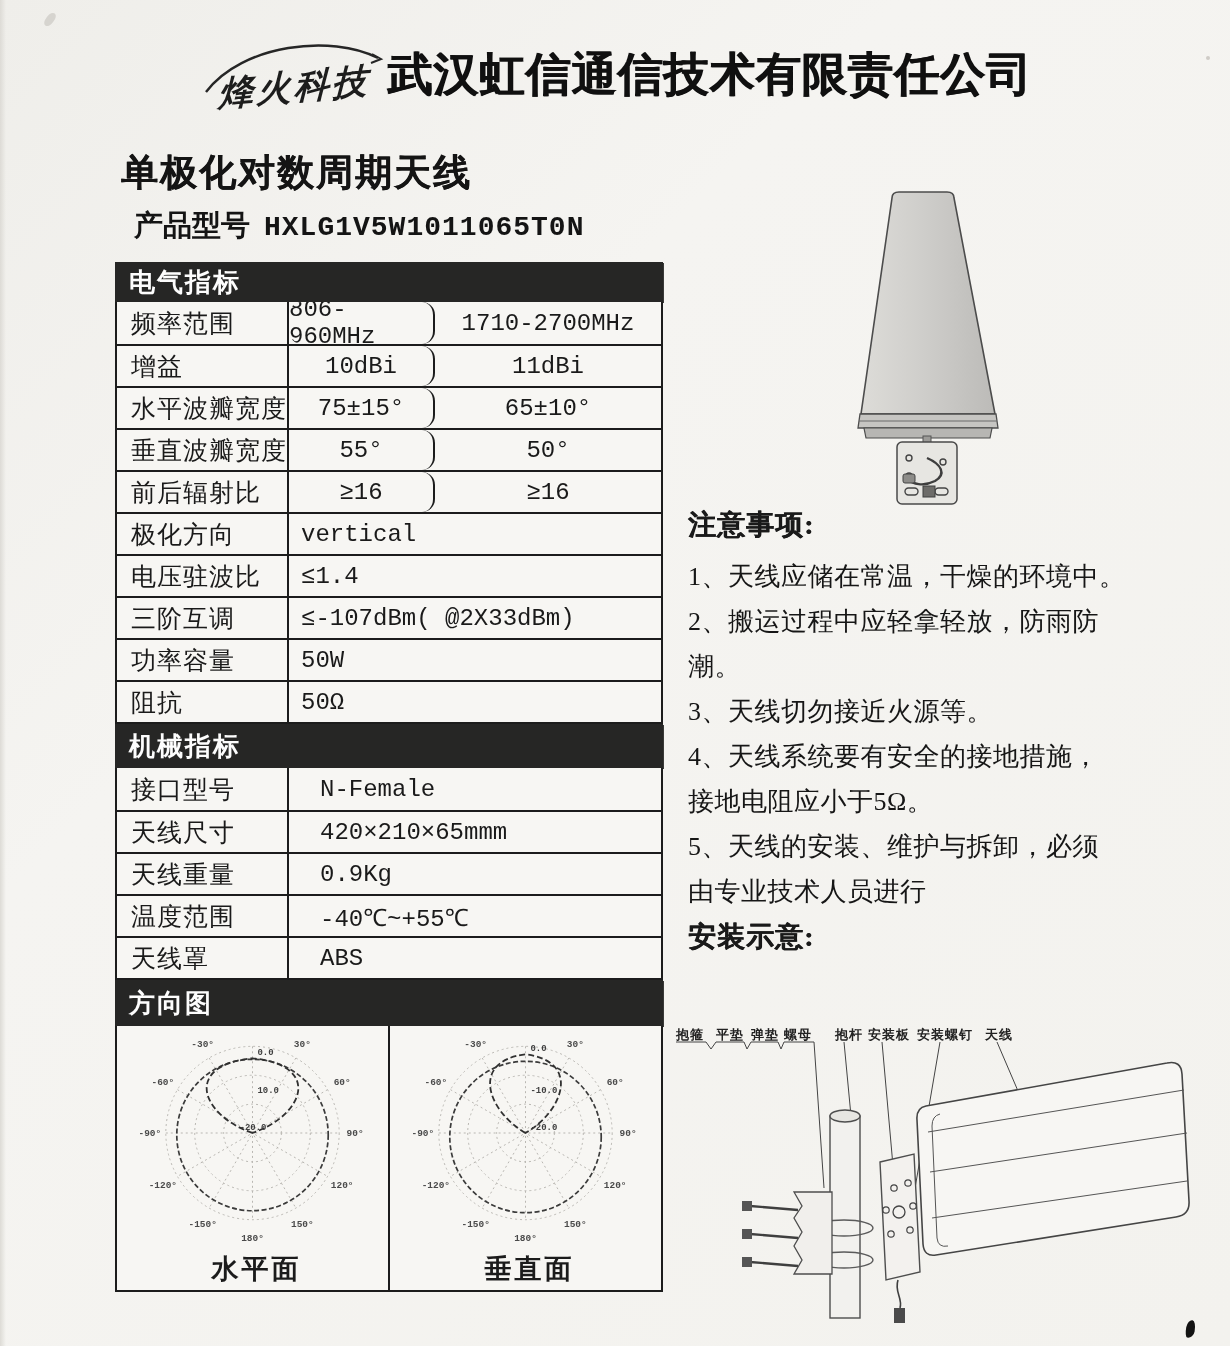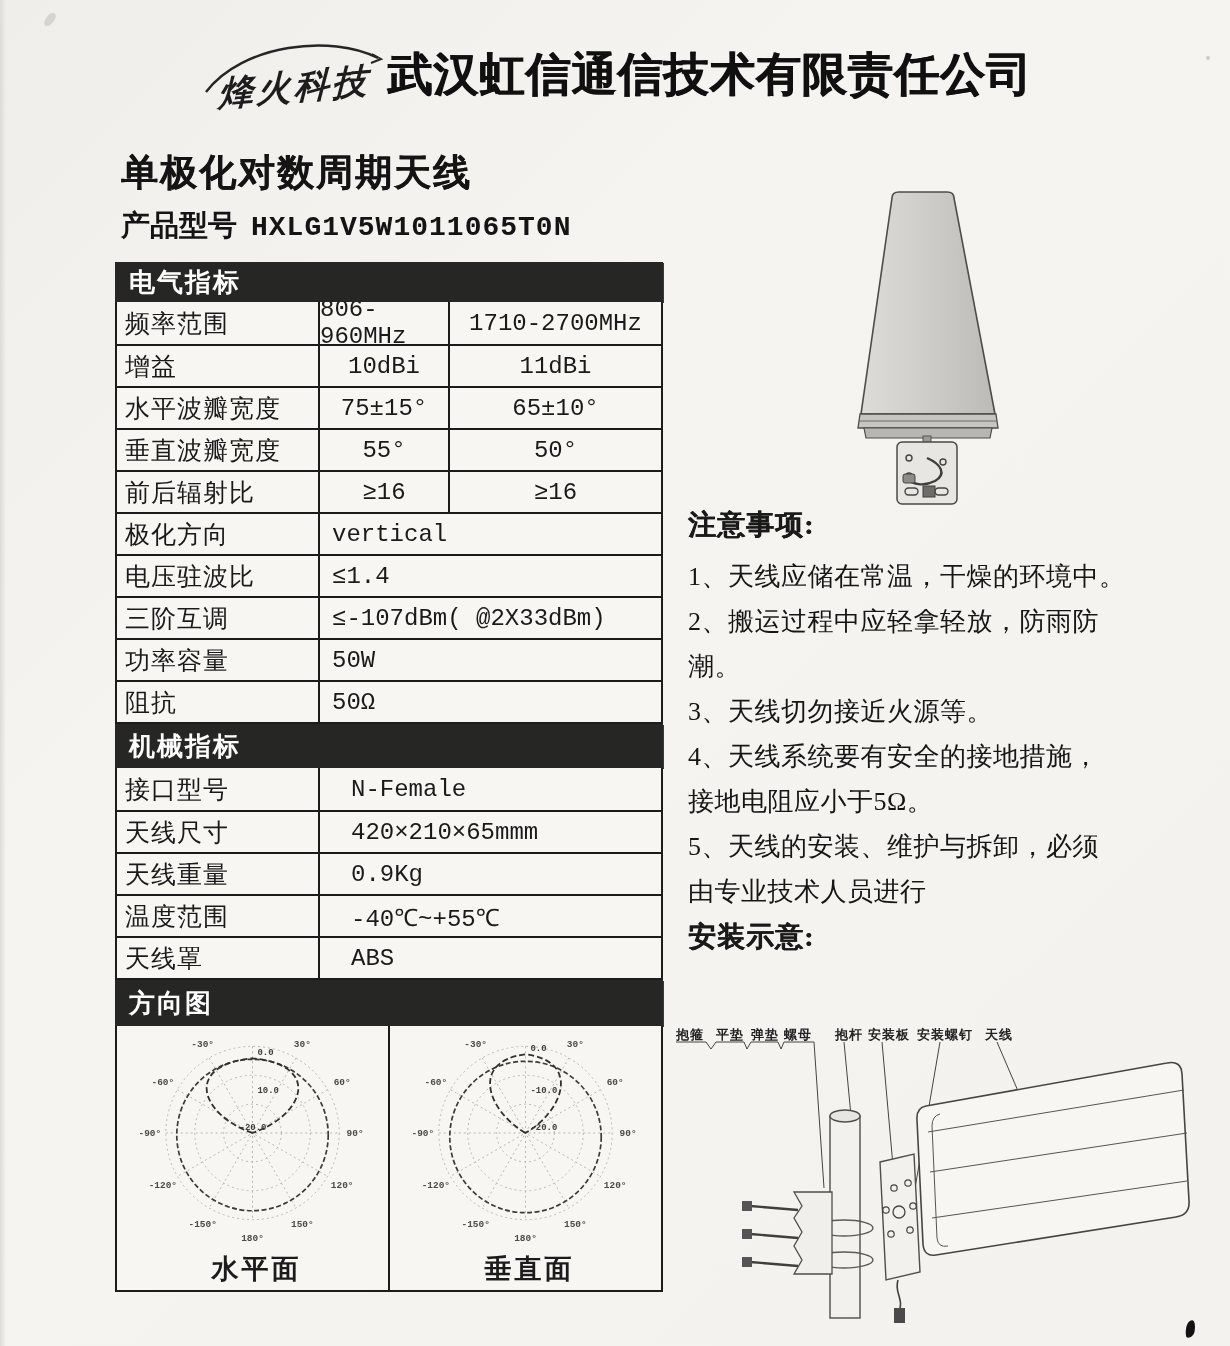--- a/index.html
+++ b/index.html
@@ -21,39 +21,39 @@
   }
   .company{
     position:absolute;left:387px;top:44px;font-size:46px;font-weight:bold;color:#101010;
     letter-spacing:1px;white-space:nowrap;text-shadow:1px 0 0 #101010;
     font-family:"Liberation Sans","DejaVu Sans",sans-serif;transform:scaleX(.98);transform-origin:left;
   }
   .product-title{
     position:absolute;left:121px;top:148px;font-size:37px;font-weight:bold;letter-spacing:2px;
     color:#141414;text-shadow:.6px 0 0 #141414;
   }
-  .model-row{position:absolute;left:121px;top:206px;font-size:29px;font-weight:bold;color:#141414;white-space:nowrap;}
+  .model-row{position:absolute;left:134px;top:206px;font-size:29px;font-weight:bold;color:#141414;white-space:nowrap;}
   .model-row .model-value{font-size:28px;margin-left:14px;letter-spacing:1px;font-weight:bold;}
 
   
   .leftcol{position:absolute;left:115px;top:262px;width:548px;}
   .sec-bar{
     background:#262625;color:#fdfdfd;font-weight:bold;font-size:26px;letter-spacing:2px;
     padding-left:14px;display:flex;align-items:center;box-shadow:1px 1px 0 #3a3a38;
     font-family:"Liberation Sans","DejaVu Sans",sans-serif;
   }
   .bar-elec{height:40px;}
   .bar-mech{height:44px;}
   .bar-pattern{height:46px;}
   .spec-table{border:2px solid #1c1c1c;border-top:none;background:#f7f6f3;box-sizing:border-box;}
   .row{display:flex;height:42px;box-sizing:border-box;}
   .row + .row{border-top:2px solid #1c1c1c;text-align:center;}
   .cell{display:flex;align-items:center;box-sizing:border-box;overflow:hidden;}
-  .c-label{width:203px;border-right:2px solid #1c1c1c;padding-left:8px;font-size:25px;letter-spacing:1px;}
-  .c-v1{width:130px;border-right:2px solid #1c1c1c;justify-content:center;font-size:24px;}
+  .c-label{width:172px;border-right:2px solid #1c1c1c;padding-left:14px;font-size:25px;letter-spacing:1px;}
+  .c-v1{width:146px;border-right:2px solid #1c1c1c;justify-content:center;font-size:24px;border-radius:13px;}
   .c-v2{flex:1;justify-content:center;font-size:24px;}
   .c-span{flex:1;padding-left:12px;font-size:24px;}
   .c-span.pad-lg{}
   .c-span.pad-sm{padding-left:31px;}
 
   
   .plot-box{border:2px solid #1c1c1c;border-top:none;height:266px;display:flex;box-sizing:border-box;background:#f7f6f3;}
   .plot-half{flex:1;display:flex;flex-direction:column;box-sizing:border-box;font-weight:bold;}
   .plot-half.first{border-right:2px solid #1c1c1c;}
   .plot-caption{height:42px;display:flex;align-items:center;justify-content:center;font-size:27px;letter-spacing:3px;color:#1b1b1b;padding-left:8px;}

